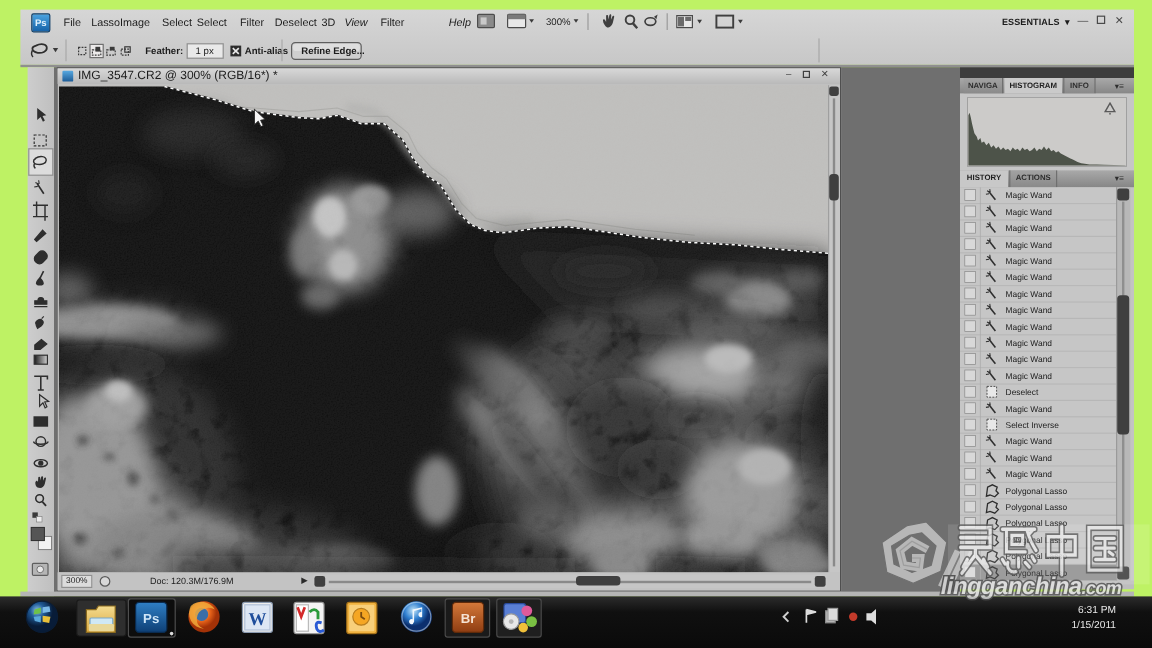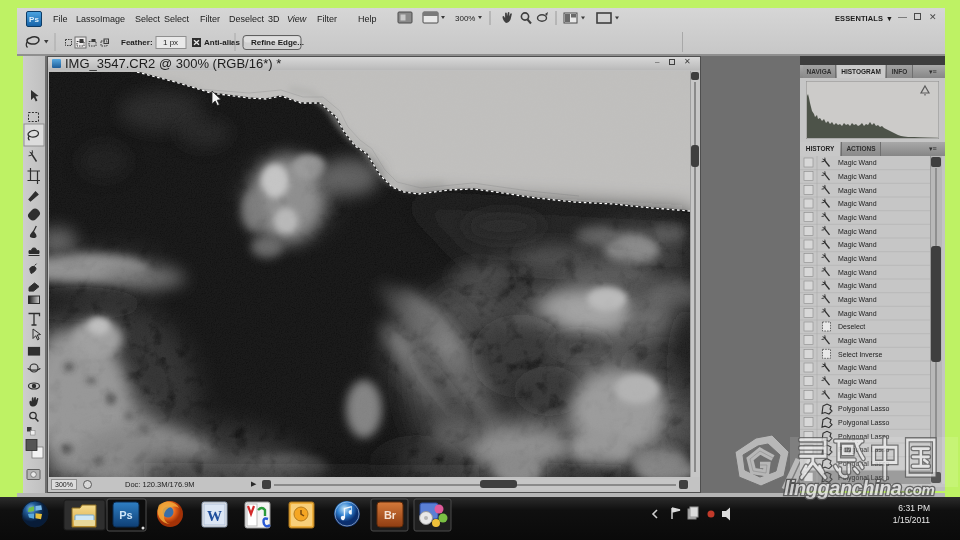--- a/index.html
+++ b/index.html
@@ -19,21 +19,21 @@
     <span style="position:absolute; left:5px;">File</span>
     <span style="position:absolute; left:28px;">Lasso</span>
     <span style="position:absolute; left:52px;">Image</span>
     <span style="position:absolute; left:87px;">Select</span>
     <span style="position:absolute; left:116px;">Select</span>
     <span style="position:absolute; left:152px;">Filter</span>
     <span style="position:absolute; left:181px;">Deselect</span>
     <span style="position:absolute; left:220px;">3D</span>
     <span style="position:absolute; left:239px;font-style:italic;">View</span>
     <span style="position:absolute; left:269px;">Filter</span>
-    <span style="position:absolute; left:310px;">Help</span>
+    <span style="position:absolute; left:326px;font-style:italic;">Help</span>
   </div>
 
   <svg class="abs" style="left:390px; top:10px;" width="250" height="18" viewBox="0 0 250 18">
     <rect x="8" y="2" width="14" height="11" rx="1" fill="#8a8a8a" stroke="#4c4c4c"></rect>
     <rect x="10.5" y="4.5" width="5" height="6" fill="#c9c9c9"></rect>
     <rect x="33" y="2" width="15" height="11" rx="1" fill="#e8e8e8" stroke="#4a4a4a"></rect>
     <rect x="33" y="2" width="15" height="4" fill="#7a7a7a"></rect>
     <path d="M51 6 l4 0 -2 3 z" fill="#3a3a3a"></path>
     <text x="65" y="11" font-size="8" fill="#1c1c1c">300%</text>
     <path d="M88 6 l4 0 -2 3 z" fill="#3a3a3a"></path>
@@ -158,21 +158,21 @@
 
     <rect x="4" y="413.5" width="13" height="10" rx="1" fill="#b5b5b5" stroke="#5f5f5f"></rect>
     <circle cx="10.5" cy="418.5" r="2.8" fill="#e8e8e8" stroke="#5f5f5f" stroke-width="0.7"></circle>
   </svg>
 
   <div class="abs" style="left:45px; top:56px; width:755px; height:441px; background:#6f6f6f;"></div>
 
   <div class="abs" style="left:47px; top:56px; width:654px; height:437px; background:#c0c0c0; border:1px solid #4f4f4f;"></div>
   <div class="abs" style="left:48px; top:57px; width:652px; height:13px; background:linear-gradient(#d8d8d8,#b9b9b9);"></div>
   <div class="abs" style="left:52px; top:59px; width:9px; height:9px; background:linear-gradient(#57a8e0,#1d5c97); border-radius:1px;"></div>
-  <div class="abs txt" style="left:65px; top:58px; font-size:13px; line-height:12px;">IMG_3547.CR2 @ 300% (RGB/16*) *</div>
+  <div class="abs txt" style="left:65px; top:58px; font-size:10px; line-height:12px;">IMG_3547.CR2 @ 300% (RGB/16*) *</div>
   <div class="abs" style="left:655px; top:58px; width:44px; height:10px; color:#3f3f3f; font-size:8px;">
     <span style="position:absolute; left:0; top:-1px;">–</span>
     <span style="position:absolute; left:14px; top:1px; width:6px; height:6px; border:1px solid #3f3f3f;"></span>
     <span style="position:absolute; left:29px; top:-1px;">✕</span>
   </div>
 
   <div class="abs" id="canvasbox" style="left:49px; top:71px; width:641px; height:406px; background:#c1c0be; overflow:hidden;">
   <svg width="641" height="406" viewBox="0 0 641 406">
     <defs>
       <filter id="b3" x="-80%" y="-80%" width="260%" height="260%">

